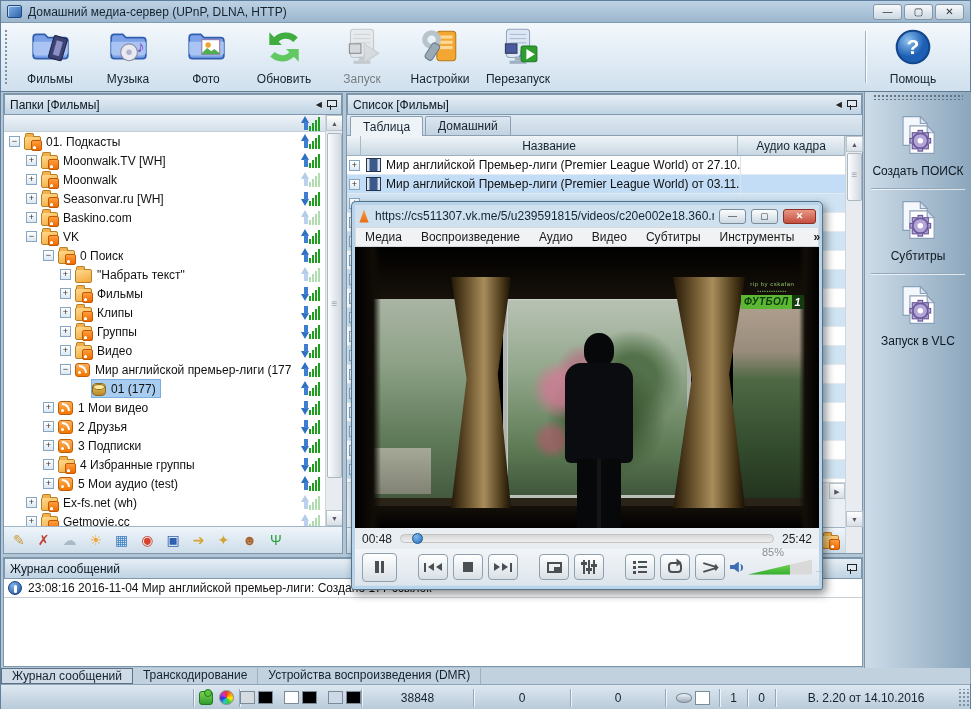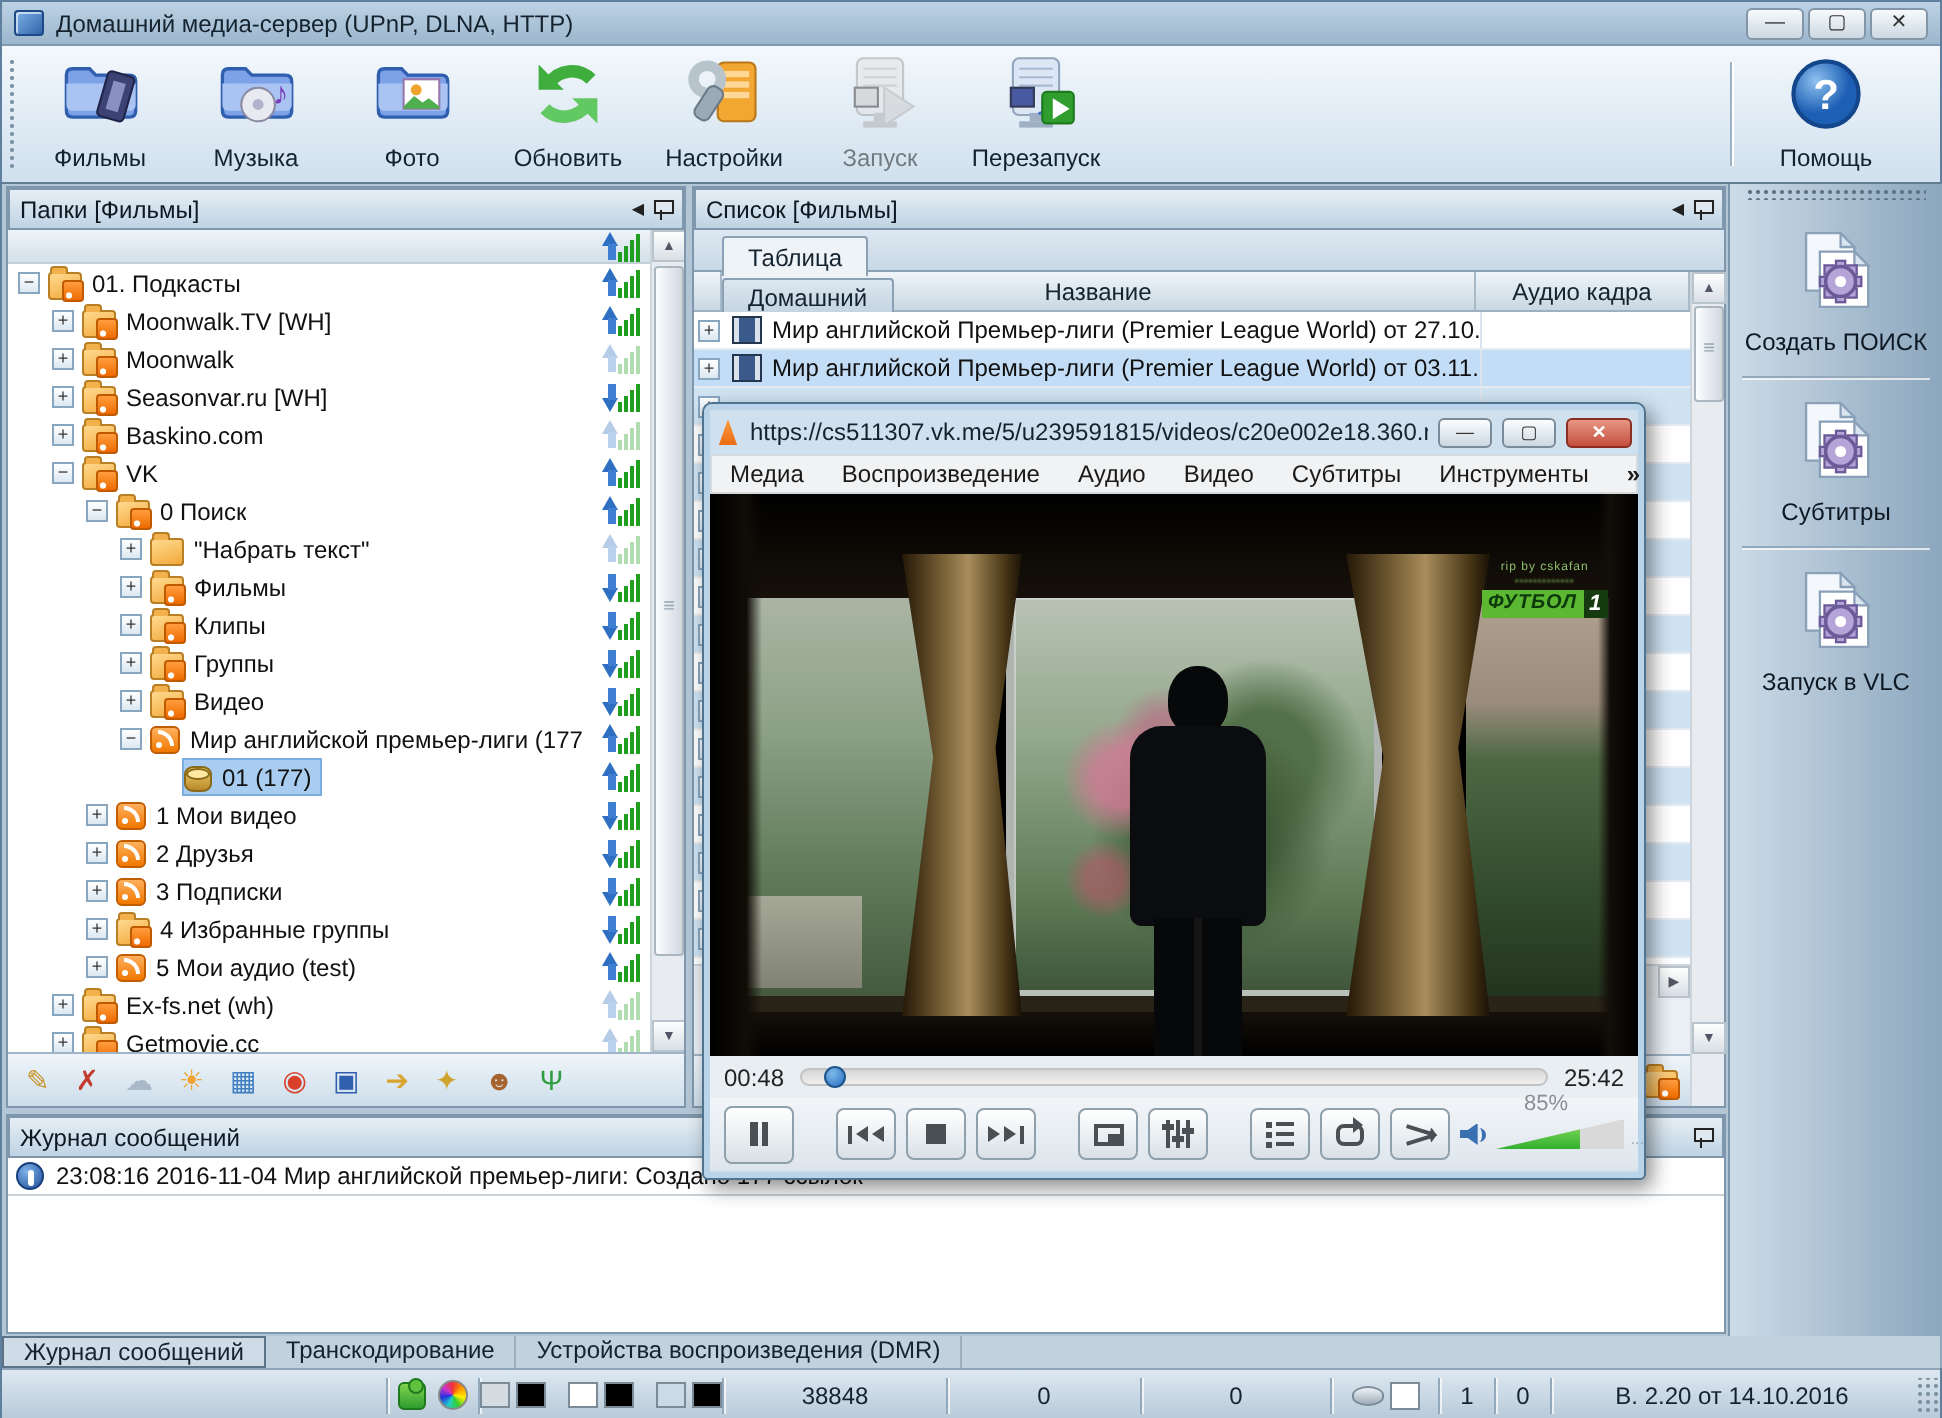--- a/index.html
+++ b/index.html
@@ -97,21 +97,21 @@
   .sthumb { position:absolute; left:1px; width:15px; background:linear-gradient(90deg,#fdfdfe,#cfd8e0);
     border:1px solid #aab6c0; border-radius:2px; }
   .sthumb::after { content:"≡"; position:absolute; left:0; right:0; top:50%; margin-top:-8px; text-align:center; color:#98a6b2; font-size:10px; }
   .tree-toolbar { position:absolute; left:0; right:0; bottom:0; height:27px;
     background:linear-gradient(#eff5fa,#cdddea); border-top:1px solid #9fb4c6;
     display:flex; align-items:center; gap:13px; padding:0 9px; }
   .mini-ic { font-size:14px; line-height:1; }
 
   
   .list-panel { position:absolute; left:345px; top:92px; width:517px; height:461px; background:#e9eff5; border:1px solid #7e97ac; }
-  .list-tabs { height:21px; background:linear-gradient(#dde8f1,#c8d8e6); display:flex; align-items:flex-start; padding:2px 14px 0; gap:2px; border-bottom:1px solid #8aa0b4;flex-direction:column;}
+  .list-tabs { height:21px; background:linear-gradient(#dde8f1,#c8d8e6); display:flex; align-items:flex-end; padding:2px 3px 0; gap:2px; border-bottom:1px solid #8aa0b4;}
   .ltab { padding:2px 12px; font-size:12px; border:1px solid #8aa0b4; border-bottom:none;
     border-radius:2px 2px 0 0; background:linear-gradient(#dce7f0,#c2d2e0); color:#15232f; }
   .ltab.active { background:#eef3f8; position:relative; top:1px; padding-top:3px; }
   .list-colhdr { height:20px; display:flex; background:linear-gradient(#f0f5f9,#c8d7e2); border-bottom:1px solid #9db0c0; }
   .lcol { border-right:1px solid #a8bac8; display:flex; align-items:center; justify-content:center; color:#15232f; }
   .lrow { height:19px; display:flex; align-items:center; border-bottom:1px solid #e4eaf0; background:#fff; }
   .lrow.alt { background:#cfe3f2; }
   .lrow.selected { background:#c2ddf5; }
   .lrow .lexp { margin-left:2px; }
   .lrow .lname { white-space:nowrap; overflow:hidden; flex:1; padding-left:3px; }
@@ -306,44 +306,44 @@
         </div>
         <div class="tbtn">
           <span class="ticon"><svg viewBox="0 0 40 40" width="42">
               <path d="M31 13A13 13 0 0 0 11 15" fill="none" stroke="#3fae3f" stroke-width="6"></path>
               <path d="M6 6v12h12z" fill="#3fae3f"></path>
               <path d="M9 27a13 13 0 0 0 20-2" fill="none" stroke="#62c862" stroke-width="6"></path>
               <path d="M34 34V22H22z" fill="#62c862"></path>
             </svg></span>
           <span class="tlabel">Обновить</span>
         </div>
-        <div class="tbtn">
-          <span class="ticon"><svg viewBox="0 0 40 40" width="42">
-              <rect x="17" y="5" width="18" height="28" rx="3" fill="#f2a733" stroke="#b87818"></rect>
-              <rect x="20" y="9" width="12" height="3" fill="#ffd898"></rect>
-              <rect x="20" y="14" width="12" height="3" fill="#ffd898"></rect>
-              <rect x="20" y="19" width="12" height="3" fill="#ffd898"></rect>
-              <circle cx="12" cy="13" r="6.5" fill="none" stroke="#b8c4cc" stroke-width="5"></circle>
-              <rect x="9" y="16" width="8" height="17" rx="3" transform="rotate(33 13 24)" fill="#9aaab6" stroke="#6a7a86"></rect>
-            </svg></span>
-          <span class="tlabel">Настройки</span>
-        </div>
         <div class="tbtn disabled">
           <span class="ticon"><svg viewBox="0 0 40 40" width="42">
               <rect x="9" y="3" width="22" height="27" rx="3" fill="#dfe3e8" stroke="#93a4bd"></rect>
               <line x1="12" y1="8" x2="28" y2="8" stroke="#a9bbd4"></line>
               <line x1="12" y1="12" x2="28" y2="12" stroke="#a9bbd4"></line>
               <line x1="12" y1="16" x2="28" y2="16" stroke="#a9bbd4"></line>
               <rect x="17" y="29" width="6" height="4" fill="#9fb0c4"></rect>
               <rect x="12" y="33" width="16" height="3" fill="#9fb0c4"></rect>
               <rect x="8" y="17" width="11" height="9" fill="#c2c8ce" stroke="#333a55"></rect>
               <text x="20" y="30" font-size="11" fill="#b0b8c0" font-weight="bold">♪</text>
               <path d="M22 17l14 9-14 9z" fill="#c6ced6" stroke="#a8b2bc"></path>
             </svg></span>
           <span class="tlabel">Запуск</span>
+        </div>
+        <div class="tbtn">
+          <span class="ticon"><svg viewBox="0 0 40 40" width="42">
+              <rect x="17" y="5" width="18" height="28" rx="3" fill="#f2a733" stroke="#b87818"></rect>
+              <rect x="20" y="9" width="12" height="3" fill="#ffd898"></rect>
+              <rect x="20" y="14" width="12" height="3" fill="#ffd898"></rect>
+              <rect x="20" y="19" width="12" height="3" fill="#ffd898"></rect>
+              <circle cx="12" cy="13" r="6.5" fill="none" stroke="#b8c4cc" stroke-width="5"></circle>
+              <rect x="9" y="16" width="8" height="17" rx="3" transform="rotate(33 13 24)" fill="#9aaab6" stroke="#6a7a86"></rect>
+            </svg></span>
+          <span class="tlabel">Настройки</span>
         </div>
         <div class="tbtn">
           <span class="ticon"><svg viewBox="0 0 40 40" width="42">
               <rect x="9" y="3" width="22" height="27" rx="3" fill="#dce6f4" stroke="#93a4bd"></rect>
               <line x1="12" y1="8" x2="28" y2="8" stroke="#a9bbd4"></line>
               <line x1="12" y1="12" x2="28" y2="12" stroke="#a9bbd4"></line>
               <line x1="12" y1="16" x2="28" y2="16" stroke="#a9bbd4"></line>
               <rect x="17" y="29" width="6" height="4" fill="#9fb0c4"></rect>
               <rect x="12" y="33" width="16" height="3" fill="#9fb0c4"></rect>
               <rect x="8" y="17" width="11" height="9" fill="#4a5aa0" stroke="#333a55"></rect>

